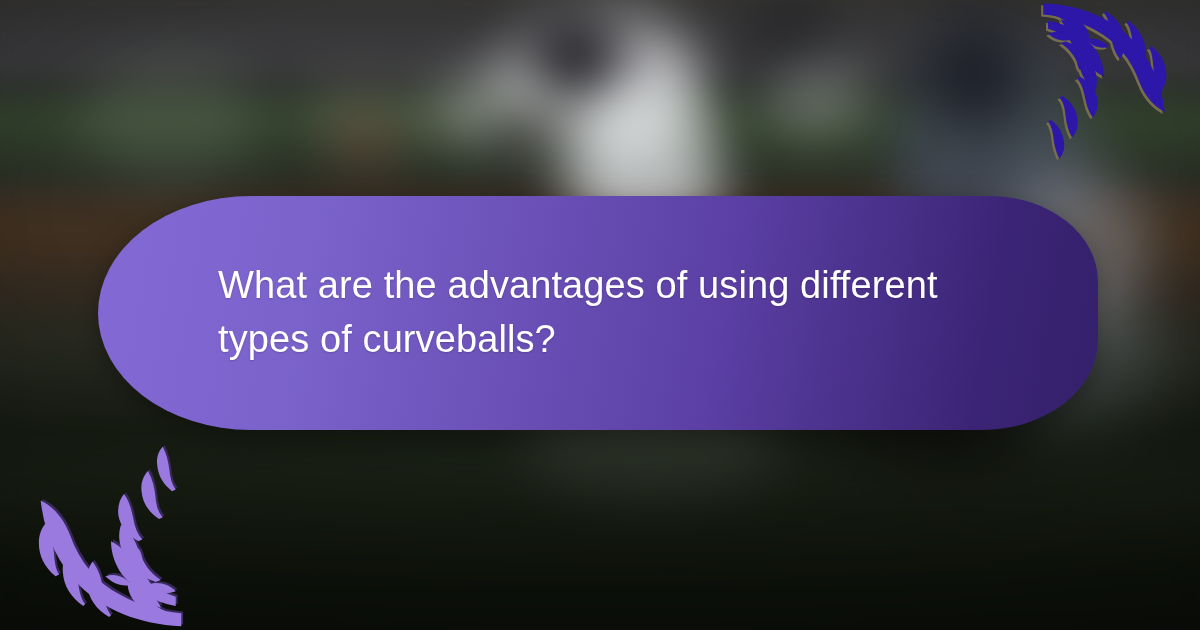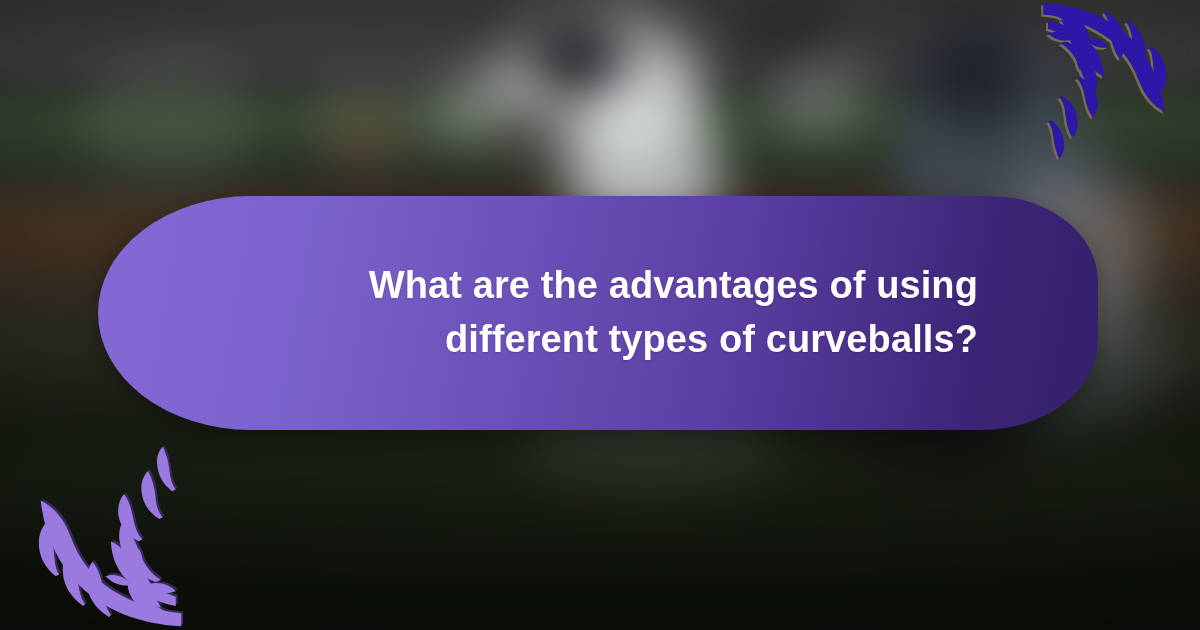--- a/index.html
+++ b/index.html
@@ -132,22 +132,22 @@
     box-shadow: 0 6px 26px rgba(0,0,0,.35);
     display: flex;
     align-items: center;
     justify-content: center;
   }
 
   .banner-text {
     color: #ffffff;
     font-size: 38px;
     line-height: 1.42;
-    font-weight: 700;
-    text-align: right;
+    font-weight: 400;
+    text-align: left;
     letter-spacing: .1px;
     max-width: 760px;
     margin: 0;
     padding: 0 40px;
     text-shadow: 0 1px 2px rgba(0,0,0,.18);
   }
 </style>
 </head>
 <body>
 

